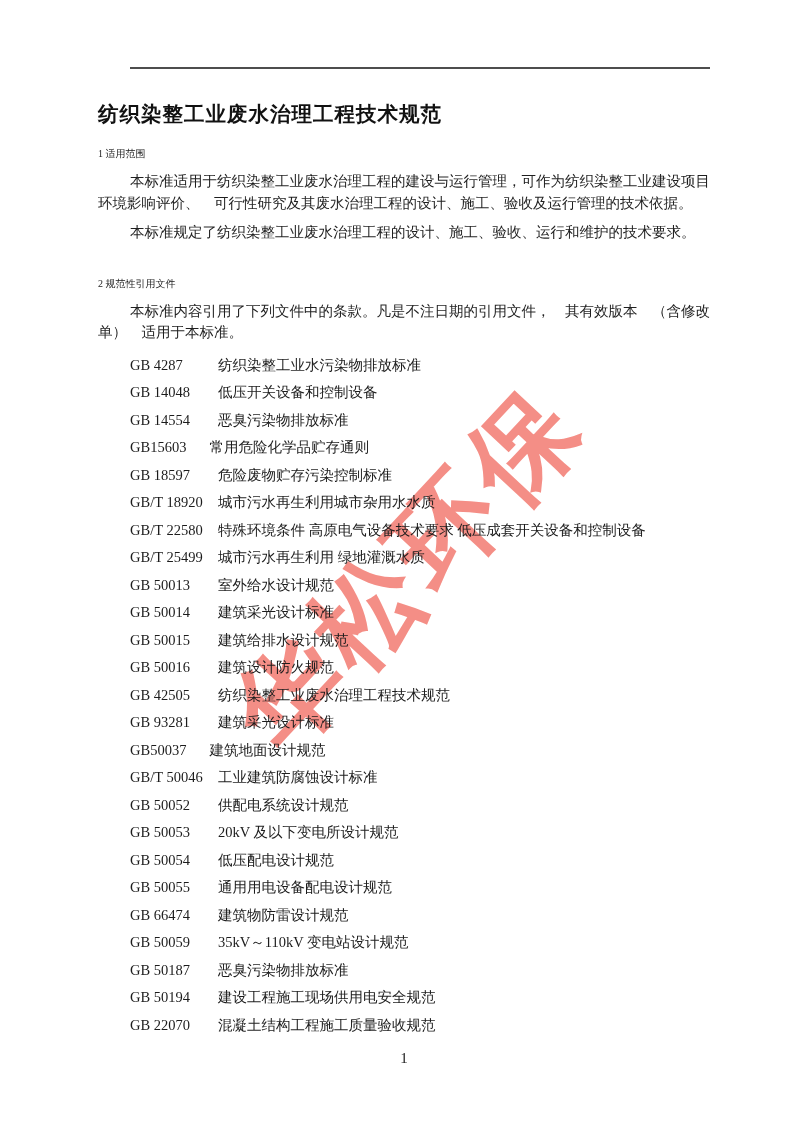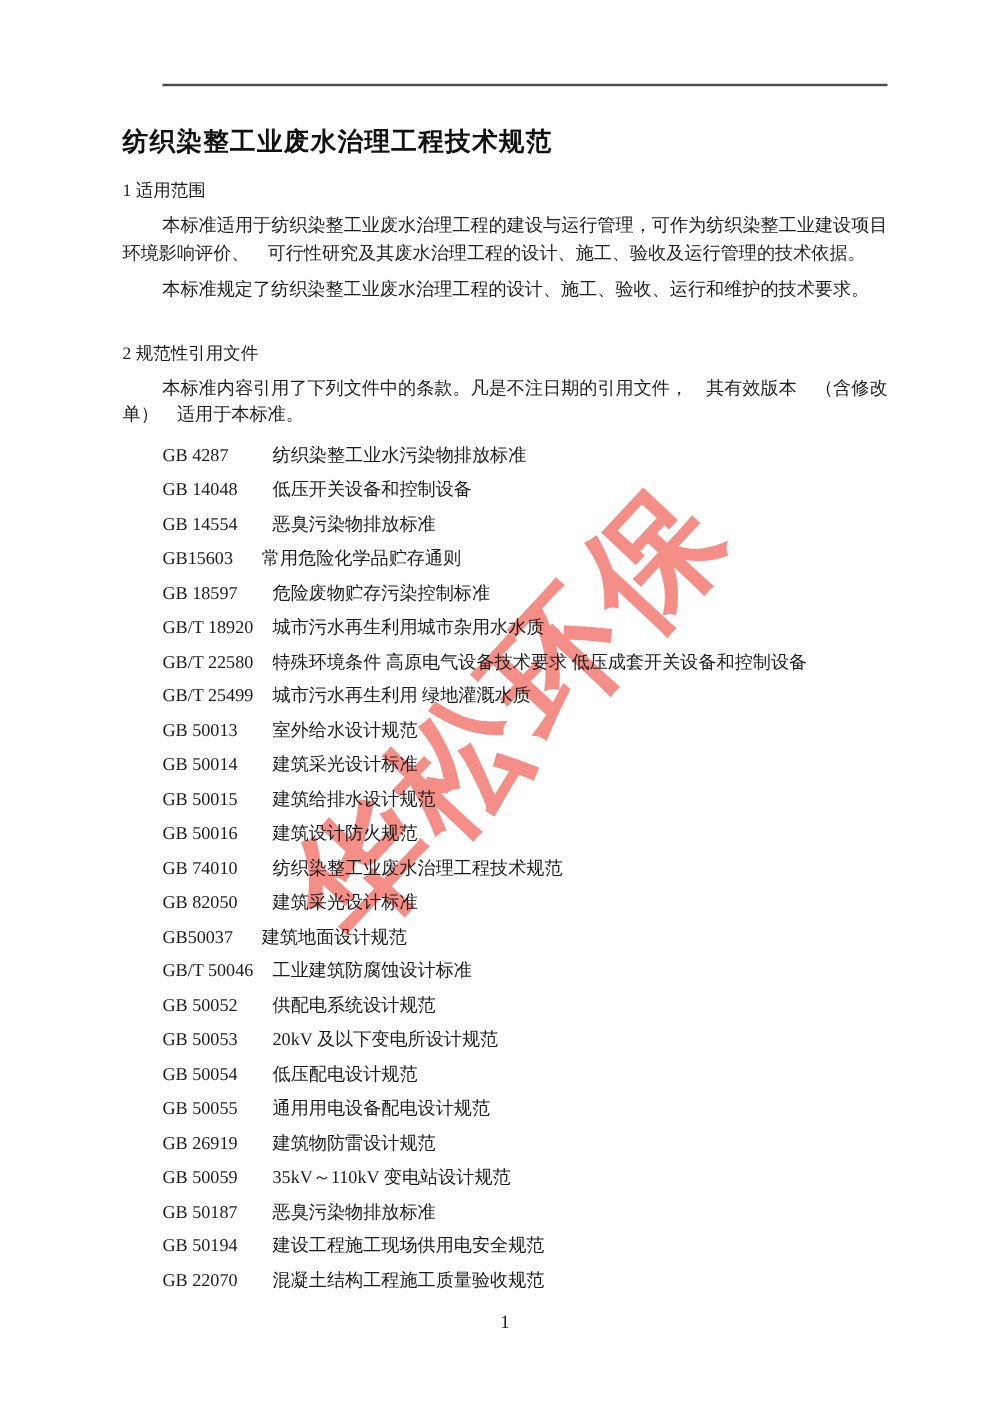--- a/index.html
+++ b/index.html
@@ -44,21 +44,21 @@
     margin:33px 0 0 0;
     font-size:20.5px;
     line-height:24px;
     font-weight:700;
     letter-spacing:1px;
     text-align:left;
     color:#111;
   }
   .section-heading{
     margin:18px 0 0 0;
-    font-size:14px;
+    font-size:10px;
     line-height:20px;
     font-weight:400;
     color:#1c1c1c;
   }
   .section-heading.second{
     margin-top:30px;
   }
   .para{
     margin:8px 0 0 0;
     font-size:14.5px;
@@ -174,26 +174,26 @@
     <span class="ref-code">GB 50015</span>
     <span class="ref-title">建筑给排水设计规范</span>
   </div>
 
   <div class="ref-row">
     <span class="ref-code">GB 50016</span>
     <span class="ref-title">建筑设计防火规范</span>
   </div>
 
   <div class="ref-row">
-    <span class="ref-code">GB 74010</span>
+    <span class="ref-code">GB 42505</span>
     <span class="ref-title">纺织染整工业废水治理工程技术规范</span>
   </div>
 
   <div class="ref-row">
-    <span class="ref-code">GB 82050</span>
+    <span class="ref-code">GB 93281</span>
     <span class="ref-title">建筑采光设计标准</span>
   </div>
 
   <div class="ref-row merged">
     <span class="ref-code">GB50037</span>
     <span class="ref-title">建筑地面设计规范</span>
   </div>
 
   <div class="ref-row">
     <span class="ref-code">GB/T 50046</span>
@@ -214,21 +214,21 @@
     <span class="ref-code">GB 50054</span>
     <span class="ref-title">低压配电设计规范</span>
   </div>
 
   <div class="ref-row">
     <span class="ref-code">GB 50055</span>
     <span class="ref-title">通用用电设备配电设计规范</span>
   </div>
 
   <div class="ref-row">
-    <span class="ref-code">GB 26919</span>
+    <span class="ref-code">GB 66474</span>
     <span class="ref-title">建筑物防雷设计规范</span>
   </div>
 
   <div class="ref-row">
     <span class="ref-code">GB 50059</span>
     <span class="ref-title">35kV～110kV 变电站设计规范</span>
   </div>
 
   <div class="ref-row">
     <span class="ref-code">GB 50187</span>

